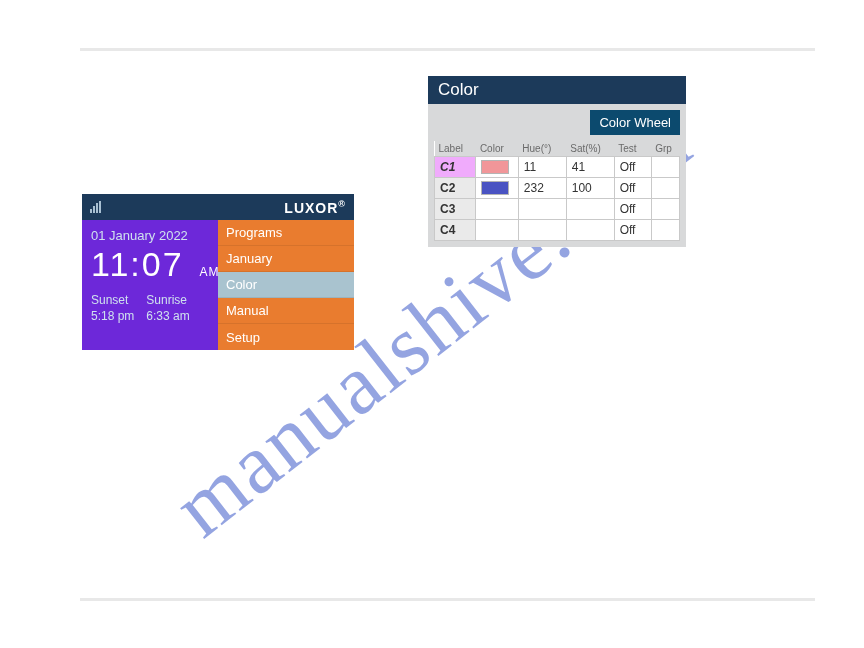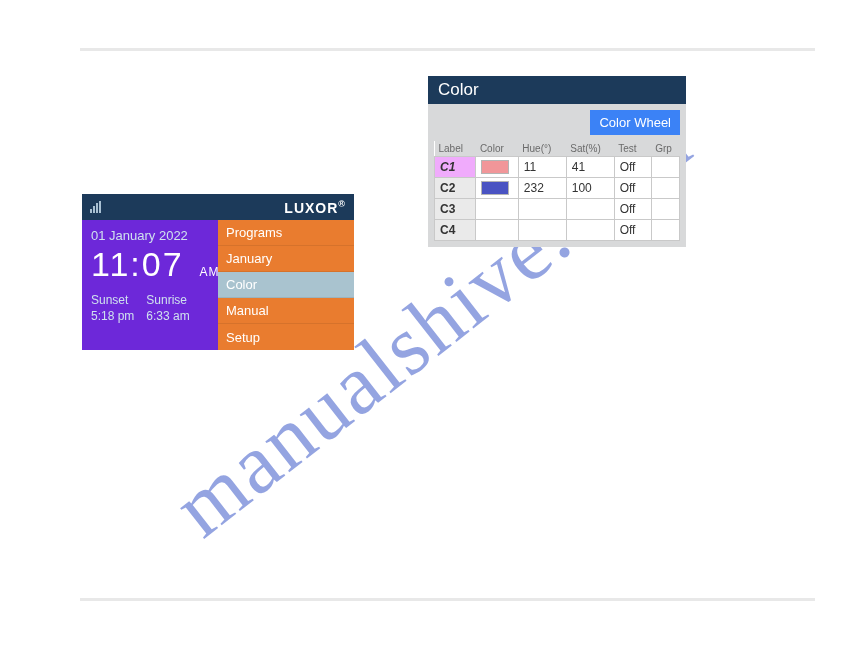--- a/index.html
+++ b/index.html
@@ -104,21 +104,21 @@
     color:#fff;
     font-size:17px;
     display:flex;
     align-items:center;
     padding-left:10px;
   }
   .colorbox .btnrow{
     display:flex; justify-content:flex-end; padding:6px 6px 0;
   }
   .cwbtn{
-    background:#3b82f6;color:#fff;border:none;
+    background:#0c4a6e;color:#fff;border:none;
     font-size:13px;padding:5px 9px;cursor:pointer;
   }
   .ctable{
     width: calc(100% - 12px);
     margin: 6px 6px 0;
     border-collapse: collapse;
     font-size:12px;
     background:#fff;
   }
   .ctable th{

